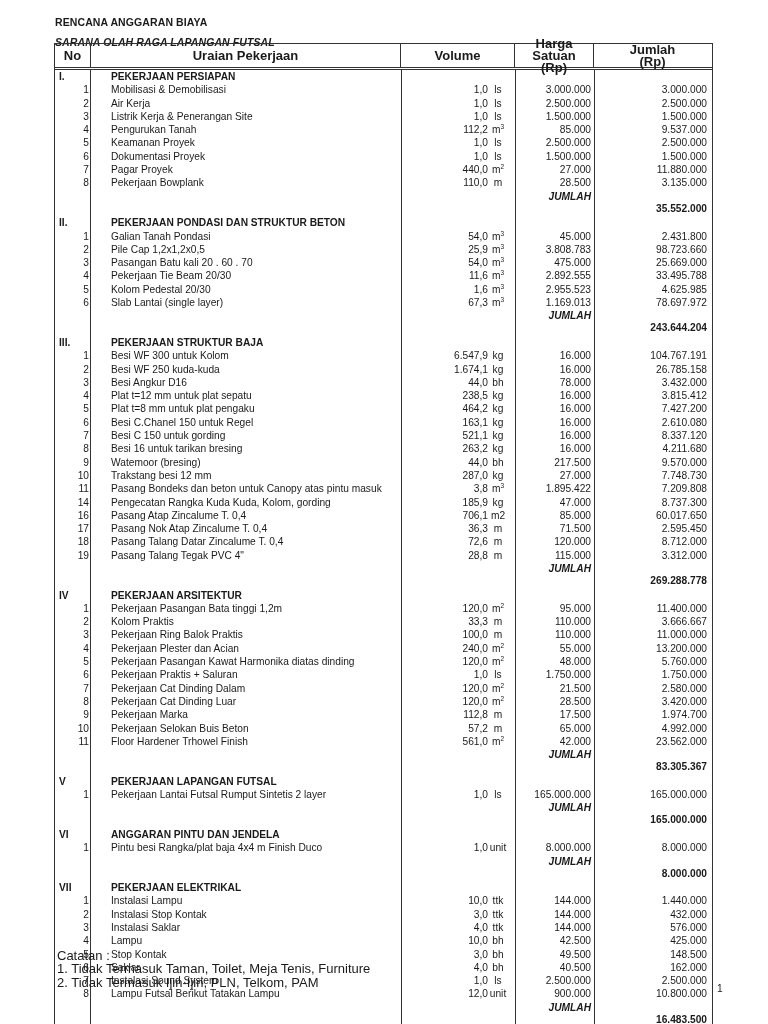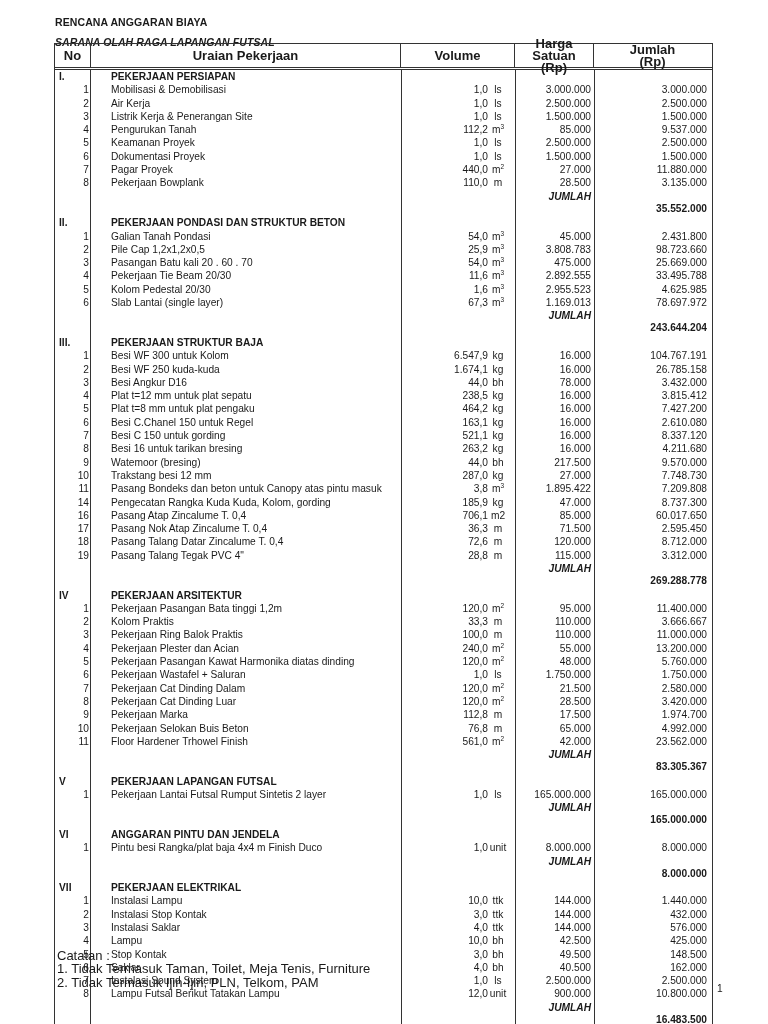--- a/index.html
+++ b/index.html
@@ -361,21 +361,21 @@
       <div class="row">
         <span class="c-no">5</span>
         <span class="c-desc">Pekerjaan Pasangan Kawat Harmonika diatas dinding</span>
         <span class="c-vol">120,0</span>
         <span class="c-unit"><span style="position: static;">m</span><sup>2</sup></span>
         <span class="c-price">48.000</span>
         <span class="c-total">5.760.000</span>
       </div>
       <div class="row">
         <span class="c-no">6</span>
-        <span class="c-desc">Pekerjaan Wastafel + Saluran</span>
+        <span class="c-desc">Pekerjaan Praktis + Saluran</span>
         <span class="c-vol">1,0</span>
         <span class="c-unit">ls</span>
         <span class="c-price">1.750.000</span>
         <span class="c-total">1.750.000</span>
       </div>
       <div class="row">
         <span class="c-no">7</span>
         <span class="c-desc">Pekerjaan Cat Dinding Dalam</span>
         <span class="c-vol">120,0</span>
         <span class="c-unit"><span style="position: static;">m</span><sup>2</sup></span>
@@ -394,21 +394,21 @@
         <span class="c-no">9</span>
         <span class="c-desc">Pekerjaan Marka</span>
         <span class="c-vol">112,8</span>
         <span class="c-unit">m</span>
         <span class="c-price">17.500</span>
         <span class="c-total">1.974.700</span>
       </div>
       <div class="row">
         <span class="c-no">10</span>
         <span class="c-desc">Pekerjaan Selokan Buis Beton</span>
-        <span class="c-vol">76,8</span>
+        <span class="c-vol">57,2</span>
         <span class="c-unit">m</span>
         <span class="c-price">65.000</span>
         <span class="c-total">4.992.000</span>
       </div>
       <div class="row">
         <span class="c-no">11</span>
         <span class="c-desc">Floor Hardener Trhowel Finish</span>
         <span class="c-vol">561,0</span>
         <span class="c-unit"><span style="position: static;">m</span><sup>2</sup></span>
         <span class="c-price">42.000</span>

